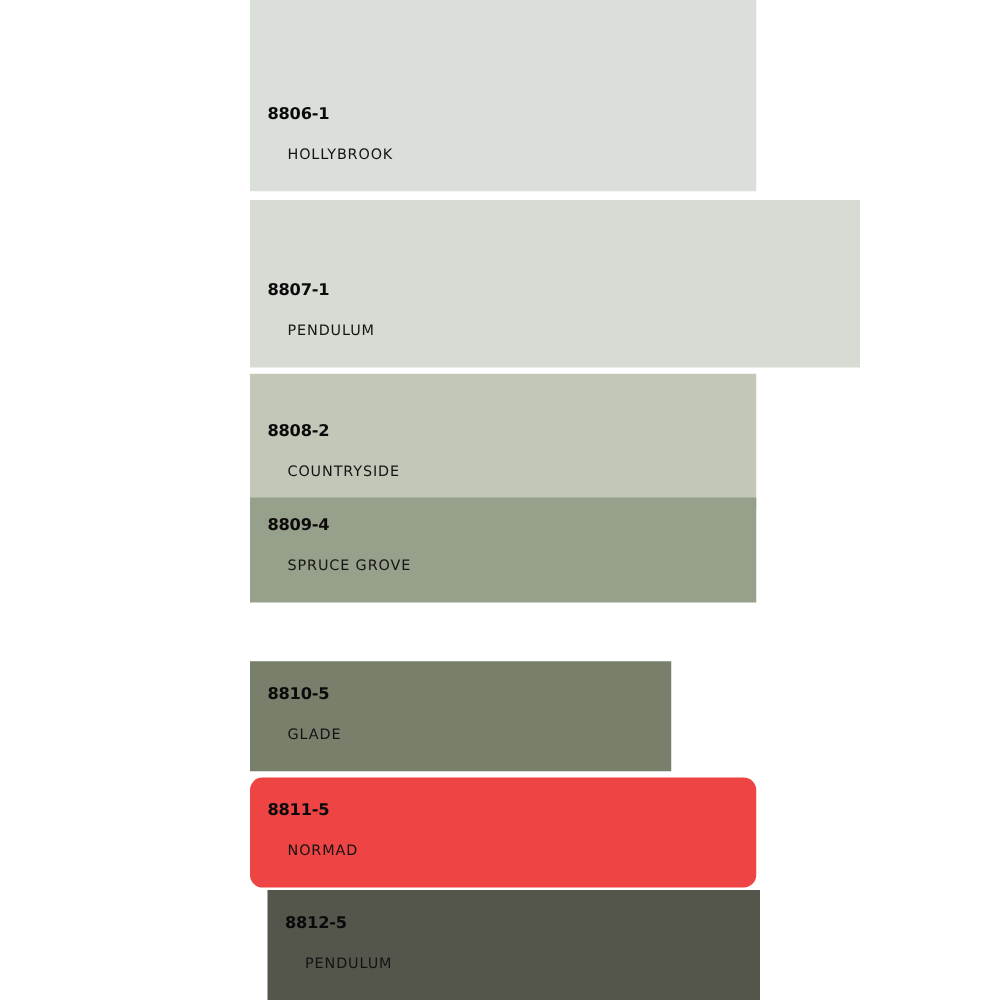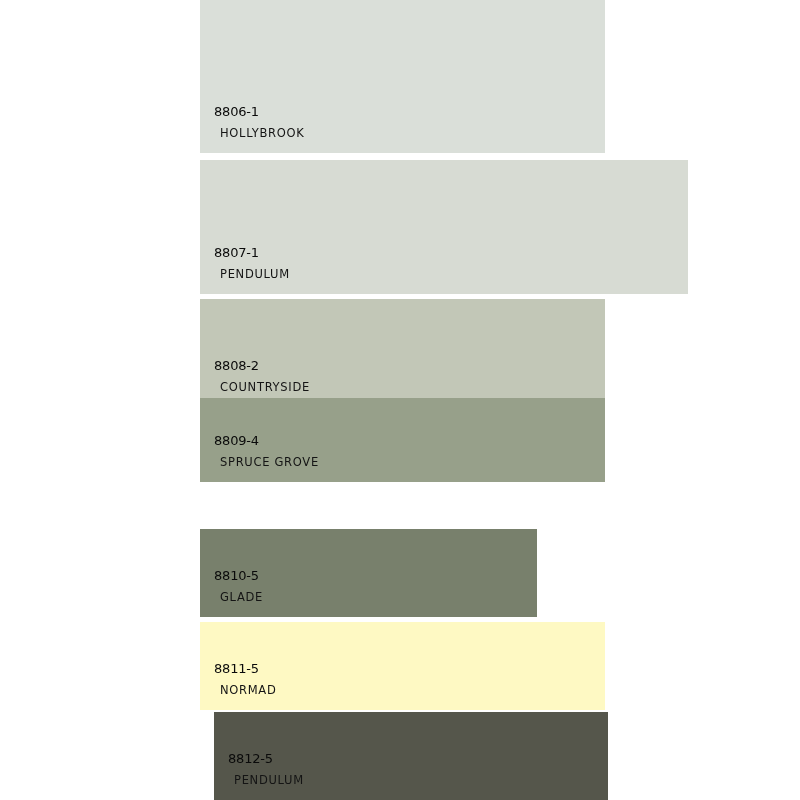--- a/index.html
+++ b/index.html
@@ -29,36 +29,36 @@
 
   .swatch-labels {
     position: absolute;
     left: 14px;
     bottom: 7px;
   }
 
   .swatch-code {
     font-family: "DejaVu Sans", sans-serif;
     font-size: 13px;
-    font-weight: normal;
+    font-weight: bold;
     color: #0a0a0a;
     letter-spacing: -0.2px;
     line-height: 16px;
     margin: 0 0 3px 0;
     white-space: nowrap;
   }
 
   .swatch-name {
     font-family: "DejaVu Sans", sans-serif;
     font-size: 11.5px;
     font-weight: normal;
     color: #141414;
     letter-spacing: 0.7px;
     line-height: 14px;
-    margin: 6px;
+    margin: 16px;
     white-space: nowrap;
   }
 </style>
 </head>
 <body>
 
 <div id="palette" style="background: rgb(255, 255, 255);">
     <div class="swatch" style="left: 200px; top: 0px; width: 405px; height: 153px; background: rgb(218, 223, 217);">
       <div class="swatch-labels">
         <div class="swatch-code">8806-1</div>
@@ -82,21 +82,21 @@
         <div class="swatch-code">8809-4</div>
         <div class="swatch-name">SPRUCE GROVE</div>
       </div>
     </div>
     <div class="swatch" style="left: 200px; top: 529px; width: 337px; height: 88px; background: rgb(120, 128, 108);">
       <div class="swatch-labels">
         <div class="swatch-code">8810-5</div>
         <div class="swatch-name">GLADE</div>
       </div>
     </div>
-    <div class="swatch" style="left: 200px; top: 622px; width: 405px; height: 88px; background: #fef9c3;">
+    <div class="swatch" style="left: 200px; top: 622px; width: 405px; height: 88px; background: #ef4444; border-radius: 10px;">
       <div class="swatch-labels">
         <div class="swatch-code">8811-5</div>
         <div class="swatch-name">NORMAD</div>
       </div>
     </div>
     <div class="swatch" style="left: 214px; top: 712px; width: 394px; height: 88px; background: rgb(85, 86, 75);">
       <div class="swatch-labels">
         <div class="swatch-code">8812-5</div>
         <div class="swatch-name">PENDULUM</div>
       </div>

